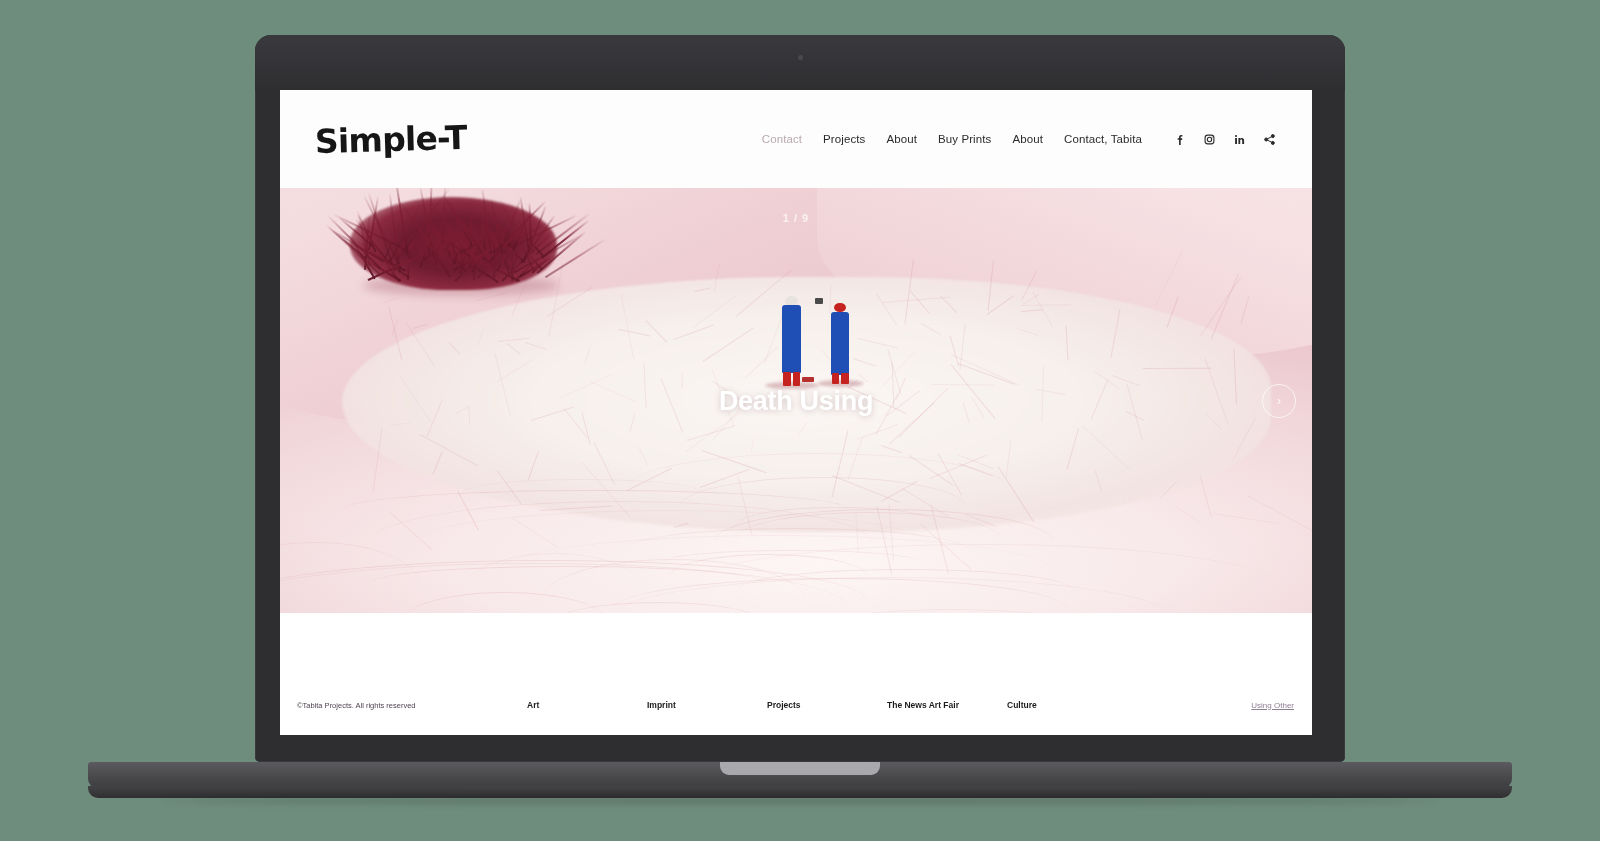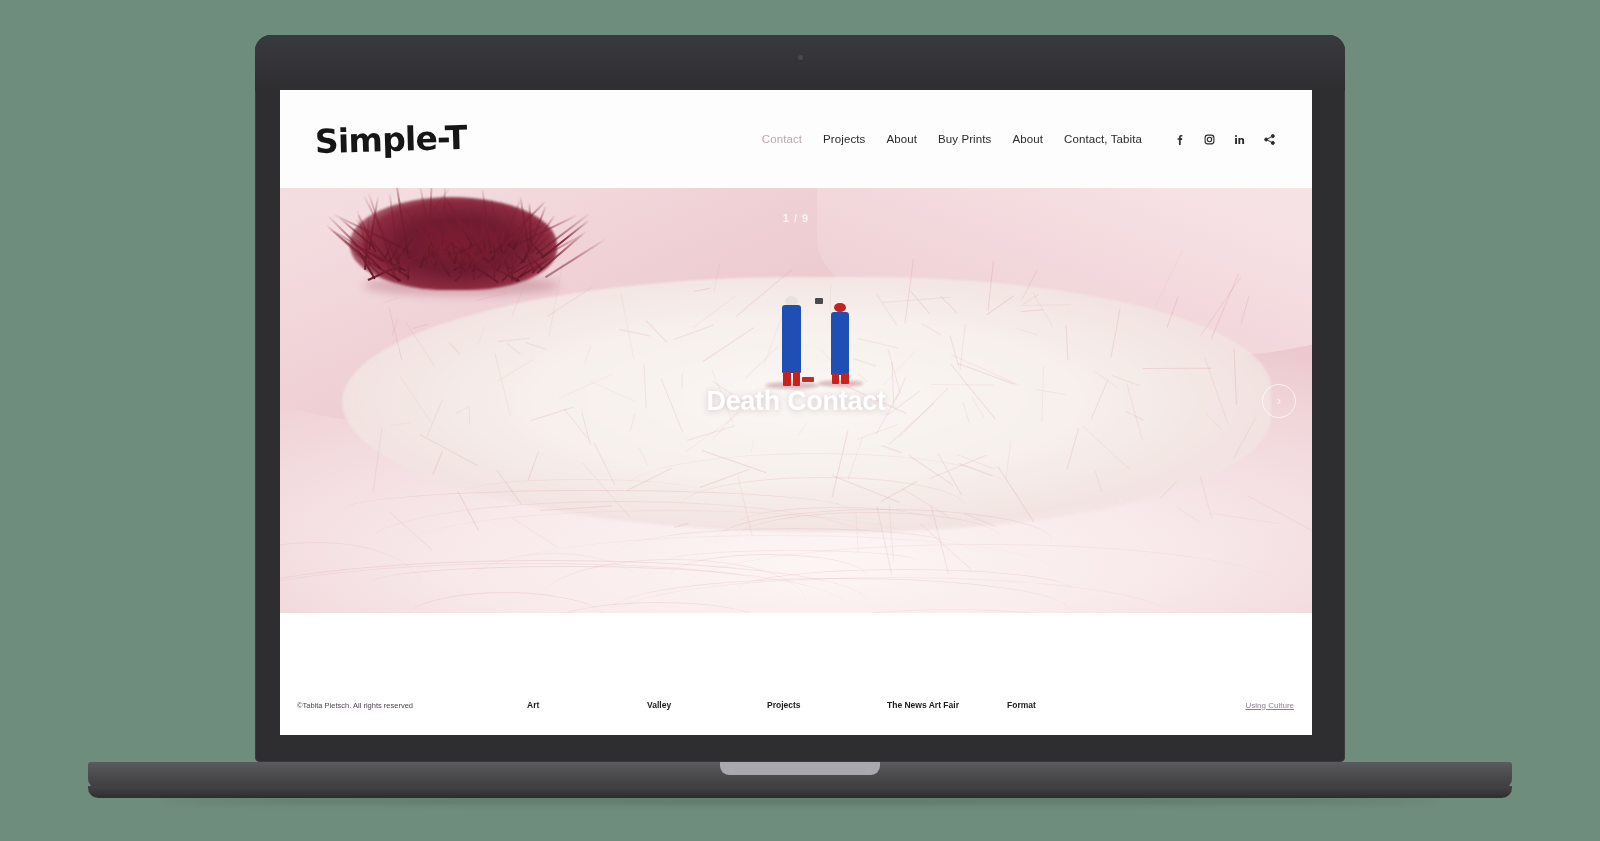--- a/index.html
+++ b/index.html
@@ -743,35 +743,35 @@
         <div class="fig-boot" style="left:14%; bottom:0; width:32%; height:13%;"></div>
         <div class="fig-boot" style="right:14%; bottom:0; width:32%; height:13%;"></div>
       </div>
 
       <div class="ground-object" style="left:50.6%; top:44.5%; width:1.1%; height:1.1%;"></div>
       <div class="ground-object" style="left:51.8%; top:25.9%; width:0.8%; height:1.4%; background:#4a4a4a;"></div>
 
       <div class="hero-vignette"></div>
 
       <div class="slide-counter">1 / 9</div>
-      <div class="hero-title">Death Contact</div>
+      <div class="hero-title">Death Using</div>
       <div class="hero-arrow next">›</div>
     </div>
 
 
     <div class="bottom-bar">
-      <div class="copyright">©Tabita Pietsch. All rights reserved</div>
+      <div class="copyright">©Tabita Projects. All rights reserved</div>
       <div class="footer-links">
         <span class="footer-link">Art</span>
-        <span class="footer-link">Valley</span>
+        <span class="footer-link">Imprint</span>
         <span class="footer-link">Projects</span>
         <span class="footer-link">The News Art Fair</span>
-        <span class="footer-link">Format</span>
+        <span class="footer-link">Culture</span>
       </div>
-      <div class="using-format">Using Culture</div>
+      <div class="using-format">Using Other</div>
     </div>
 
   </div>
 
   <div class="laptop-base"></div>
   <div class="laptop-base-shadow"></div>
   <div class="laptop-notch"></div>
   <div class="laptop-foot"></div>
 </div>
 

